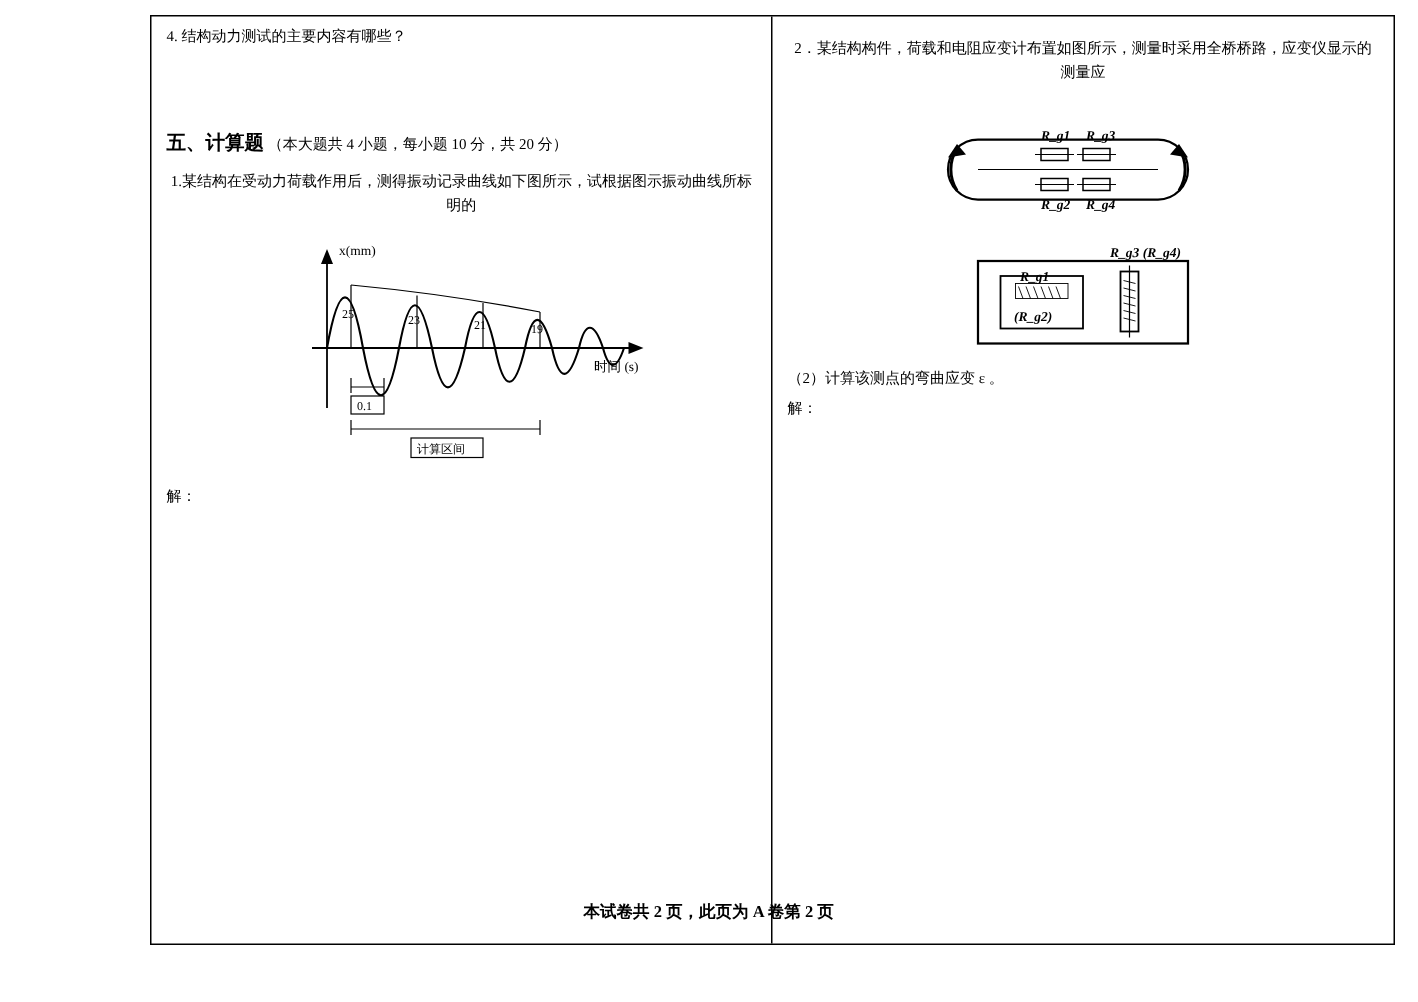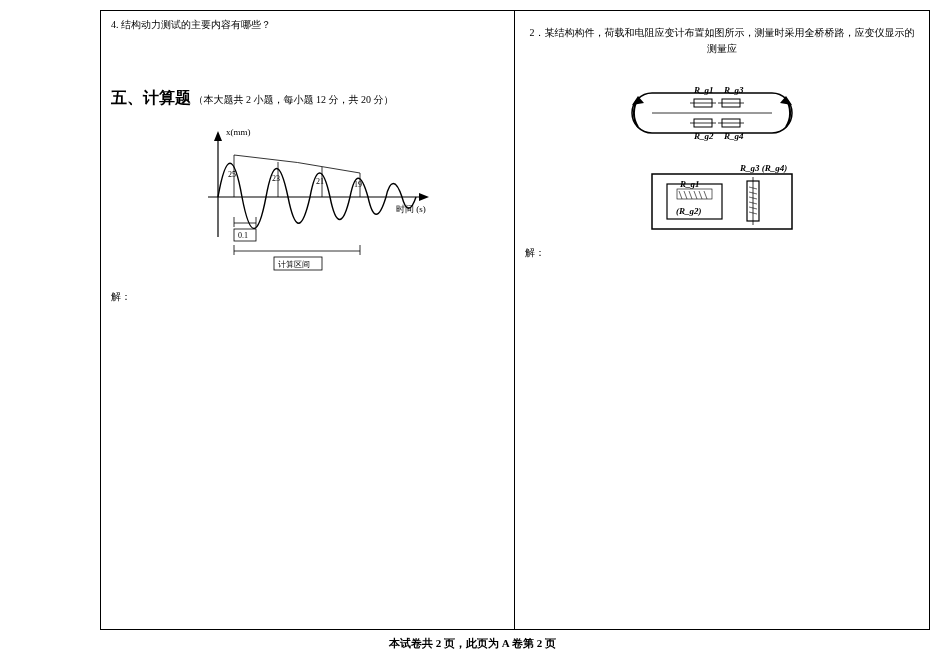--- a/index.html
+++ b/index.html
@@ -14,26 +14,26 @@
   .col {
     width: 50%;
     padding: 6px 10px 6px 10px;
     font-size: 10px;
     line-height: 1.6;
     color: #000;
     position: relative;
   }
   .col-left { border-right: 1px solid #000; }
   .sep { height: 40px; }
-  .section-title { font-weight: bold; font-size: 16px; display: inline; }
+  .section-title { font-weight: bold; font-size: 13px; display: inline; }
   .fig { display: block; margin: 6px auto; }
   .footer {
     position: absolute;
     left: 0; right: 0;
-    top: 636px;
+    top: 600px;
     text-align: center;
     font-size: 11px;
     font-weight: bold;
     font-family: "SimSun","宋体",serif;
   }
   .mt4 { margin-top: 4px; }
   .mt8 { margin-top: 8px; text-align: center; }
   .mt12 { margin-top: 12px; }
   svg text { font-family: "SimSun","宋体",serif; }
 </style>
@@ -42,23 +42,24 @@
 
 <div class="page">
 
   <div class="col col-left">
     <div>4. 结构动力测试的主要内容有哪些？</div>
 
     <div class="sep"></div>
 
     <div class="mt12">
       <span class="section-title">五、计算题</span>
-      <span>（本大题共 2 小题，每小题 12 分，共 20 分）</span>
+      <span>（本大题共 4 小题，每小题 10 分，共 20 分）</span>
     </div>
 
+    <div class="mt8">1.某结构在受动力荷载作用后，测得振动记录曲线如下图所示，试根据图示振动曲线所标明的</div>
 
     <svg class="fig" width="260" height="160" viewBox="0 0 260 160">
 
       <line x1="40" y1="20" x2="40" y2="120" stroke="#000" stroke-width="1.2"></line>
       <polygon points="40,14 36,24 44,24" fill="#000"></polygon>
       <line x1="30" y1="80" x2="245" y2="80" stroke="#000" stroke-width="1.2"></line>
       <polygon points="251,80 241,76 241,84" fill="#000"></polygon>
       <text x="48" y="18" font-size="9">x(mm)</text>
       <text x="218" y="95" font-size="9">时间 (s)</text>
 
@@ -164,18 +165,19 @@
           <line x1="127" y1="33" x2="135" y2="35"></line>
         <line x1="127" y1="38" x2="135" y2="40"></line>
           <line x1="127" y1="43" x2="135" y2="45"></line>
         <line x1="127" y1="48" x2="135" y2="50"></line>
           <line x1="127" y1="53" x2="135" y2="55"></line>
       </g>
       <line x1="131" y1="18" x2="131" y2="66" stroke="#000" stroke-width="0.8"></line>
       <text x="118" y="12" font-size="9" font-style="italic" font-weight="bold">R_g3 (R_g4)</text>
     </svg>
 
+    <div>（2）计算该测点的弯曲应变 ε 。</div>
     <div class="mt4">解：</div>
   </div>
 
 </div>
 
 <div class="footer">本试卷共 2 页，此页为 A 卷第 2 页</div>
 
 </body></html>

